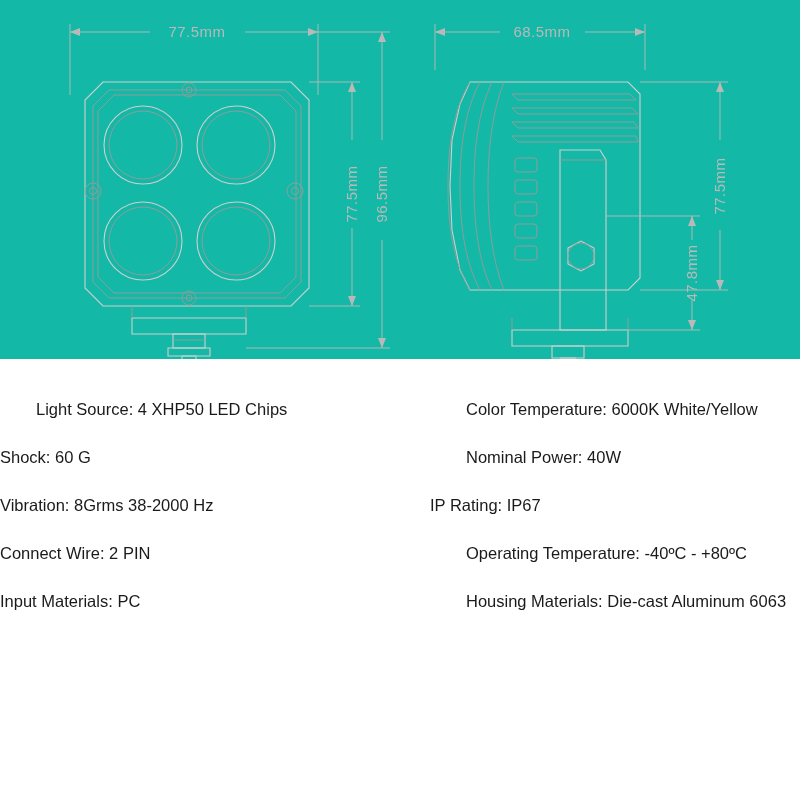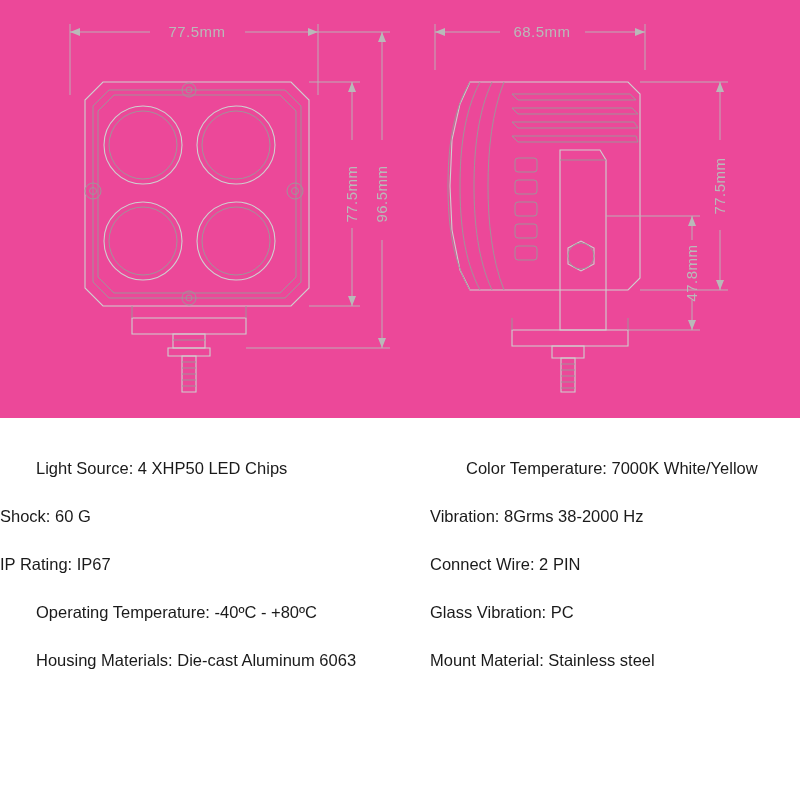--- a/index.html
+++ b/index.html
@@ -16,22 +16,22 @@
   .page {
     position: relative;
     width: 800px;
     height: 800px;
   }
 
   
   .diagram-panel {
     position: relative;
     width: 800px;
-    height: 418px;
-    background: #ec4899;
+    height: 359px;
+    background: #14b8a6;
     overflow: hidden;
   }
   .diagram-panel svg {
     display: block;
   }
   .dim-label {
     fill: #b9b9b9;
     font-family: "Liberation Sans", sans-serif;
     font-size: 15px;
     letter-spacing: 0.5px;
@@ -221,31 +221,31 @@
         </g>
       </g>
     </svg>
   </div>
 
   <div class="spec-panel">
     <div class="spec-grid">
 
       <div class="spec-item left">Light Source: 4 XHP50 LED Chips</div>
 
-      <div class="spec-item left">Color Temperature: 7000K White/Yellow</div>
+      <div class="spec-item left">Color Temperature: 6000K White/Yellow</div>
       <div class="spec-item right">Shock: 60 G</div>
 
+      <div class="spec-item left">Nominal Power: 40W</div>
       <div class="spec-item right">Vibration: 8Grms 38-2000 Hz</div>
 
       <div class="spec-item right">IP Rating: IP67</div>
 
       <div class="spec-item right">Connect Wire: 2 PIN</div>
 
       <div class="spec-item left">Operating Temperature: -40ºC - +80ºC</div>
-      <div class="spec-item right">Glass Vibration: PC</div>
+      <div class="spec-item right">Input Materials: PC</div>
 
       <div class="spec-item left">Housing Materials: Die-cast Aluminum 6063</div>
-      <div class="spec-item right">Mount Material: Stainless steel</div>
 
     </div>
   </div>
 
 </div>
 
 </body></html>

